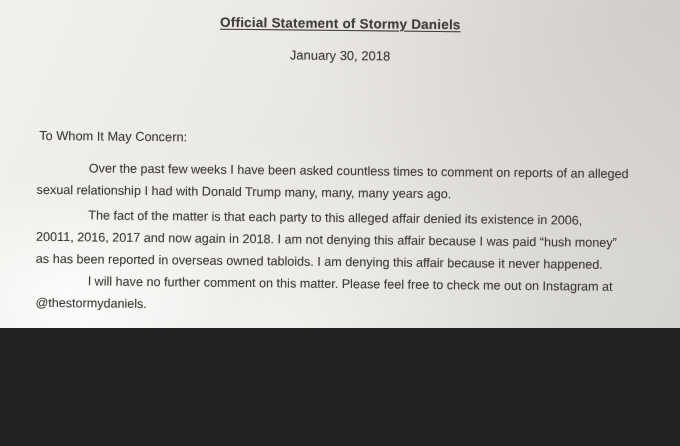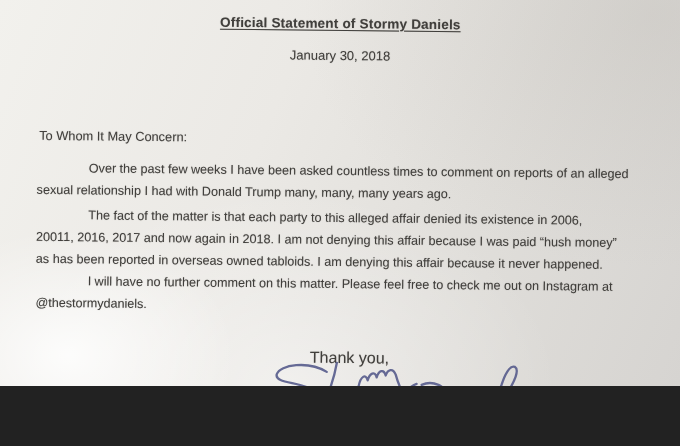--- a/index.html
+++ b/index.html
@@ -3,21 +3,21 @@
 <meta charset="utf-8">
 <style>
   html, body {
     margin: 0;
     padding: 0;
     background: #222;
   }
   .photo {
     position: relative;
     width: 680px;
-    height: 386px;
+    height: 328px;
     overflow: hidden;
     font-family: "Liberation Sans", sans-serif;
     background:
       radial-gradient(240px 180px at 10% 92%, rgba(255,255,255,0.85), rgba(255,255,255,0) 70%),
       radial-gradient(420px 300px at 42% 100%, rgba(255,255,255,0.45), rgba(255,255,255,0) 65%),
       radial-gradient(500px 360px at 96% 4%, rgba(180,176,170,0.28), rgba(180,176,170,0) 70%),
       linear-gradient(112deg, #f2f1ed 0%, #ebe9e5 38%, #e0deda 68%, #d6d4d1 100%);
   }
   .letter {
     position: absolute;

